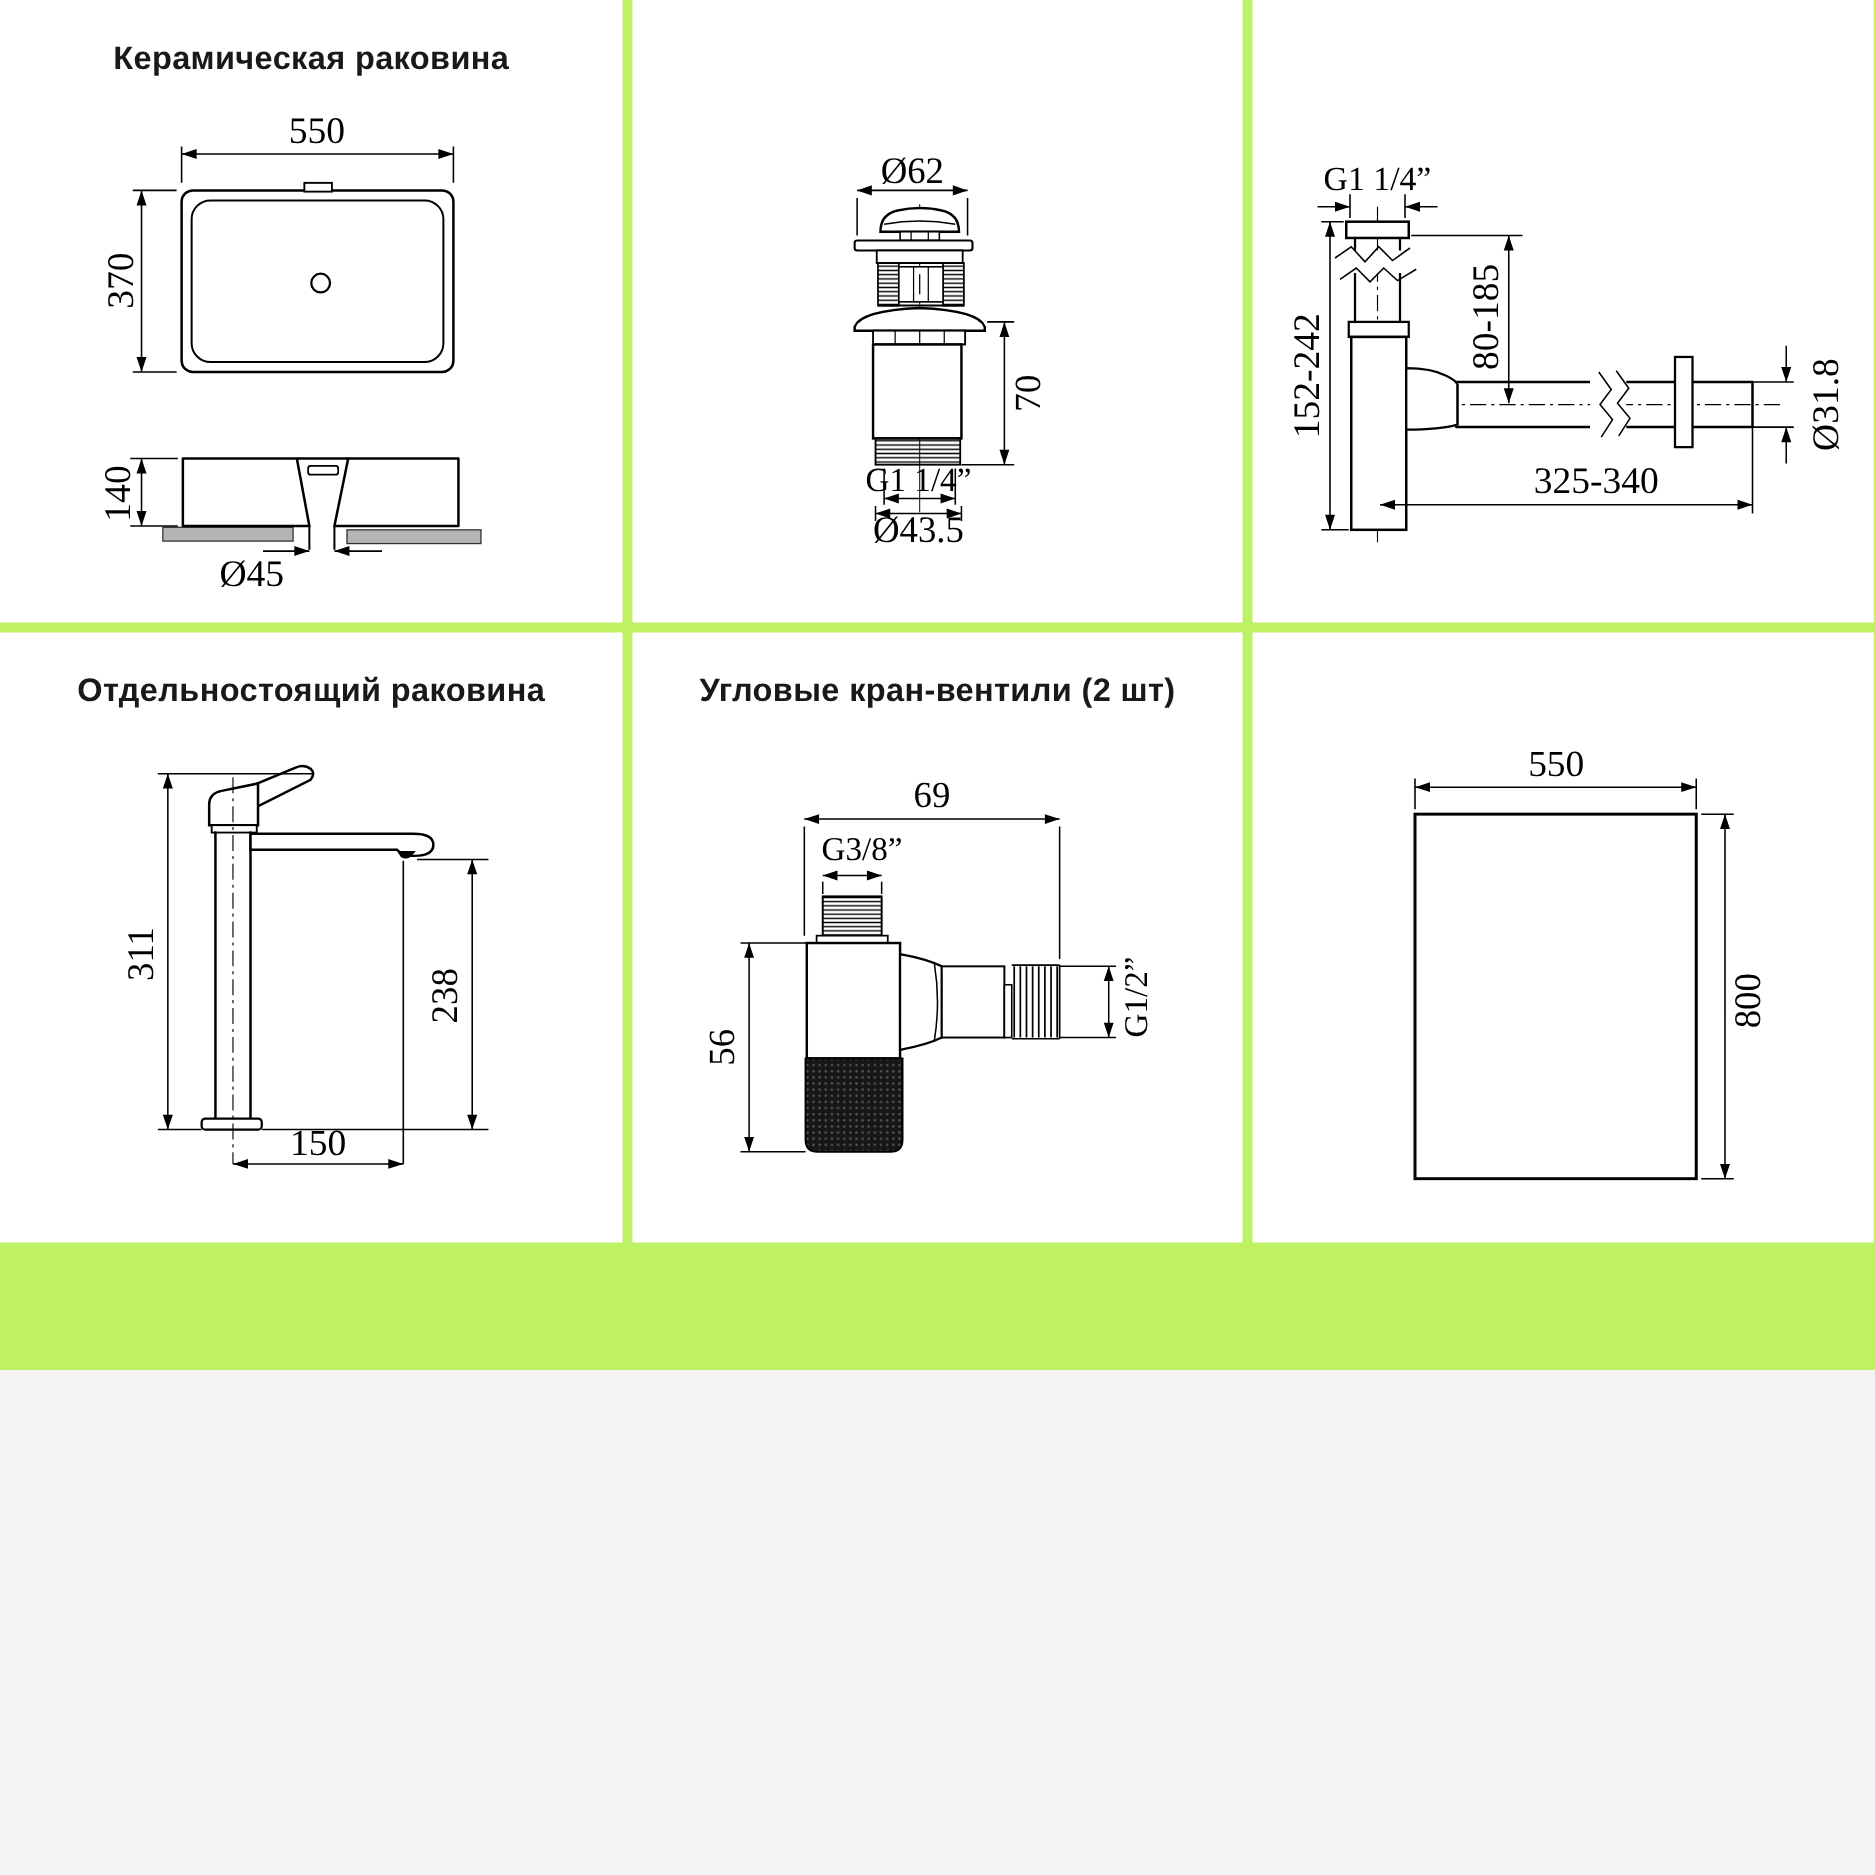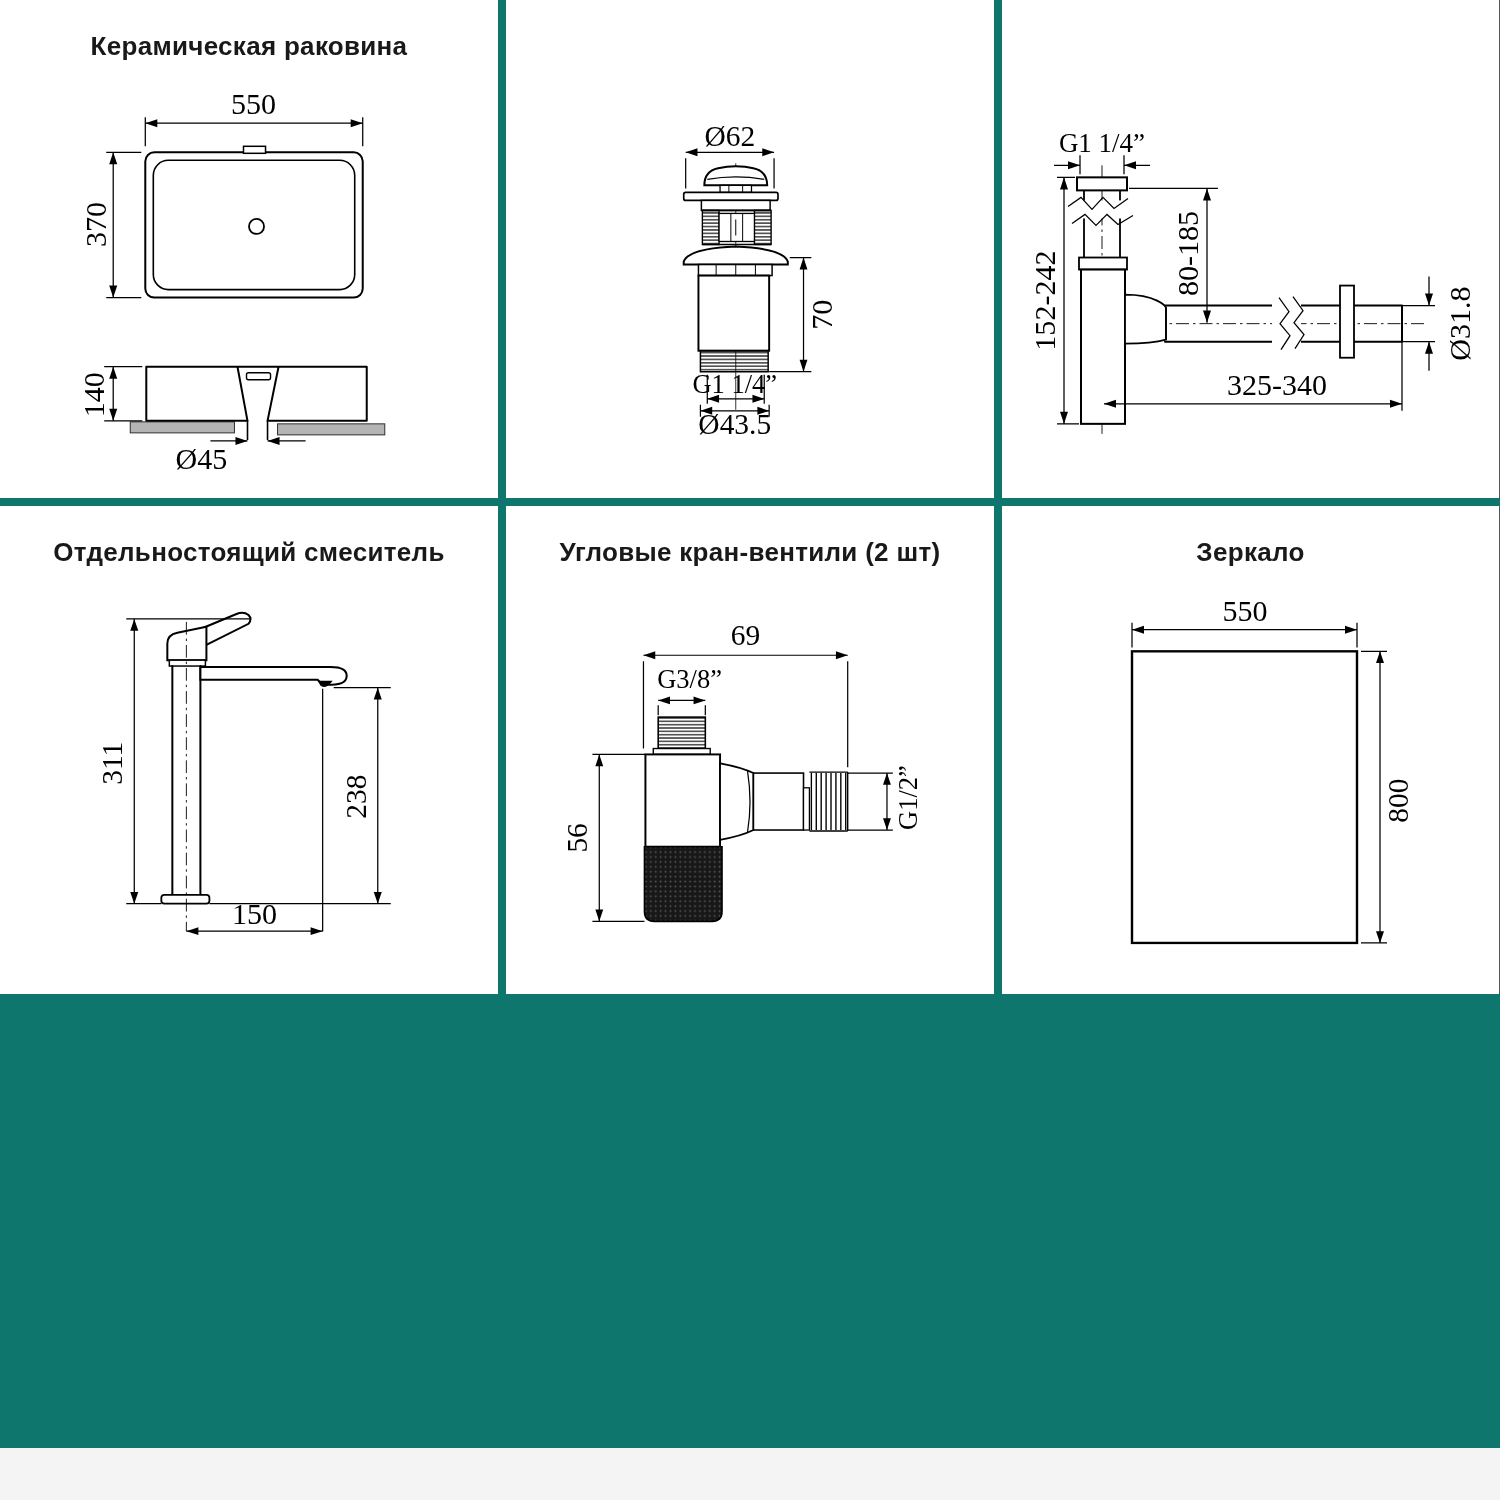--- a/index.html
+++ b/index.html
@@ -1,16 +1,16 @@
 <!DOCTYPE html>
 <html><head>
 <meta charset="utf-8">
 <style>
   html,body{margin:0;padding:0;width:1500px;height:1500px;background:#f4f4f4;overflow:hidden}
-  .sheet{width:1500px;height:1448px;background:#0f766e}
+  .sheet{width:1500px;height:1096px;background:#bef264}
   .grid{display:grid;grid-template-columns:498px 488px 497px;grid-template-rows:498px 488px;gap:8px}
   .panel{background:#ffffff;position:relative;overflow:hidden}
   .ptitle{position:absolute;top:31px;left:0;right:0;margin:0;text-align:center;
           font-family:"Liberation Sans","DejaVu Sans",sans-serif;font-weight:700;
           font-size:26px;color:#191919;letter-spacing:.3px}
   svg.draw{position:absolute;left:0;top:0;width:100%;height:100%}
   
   .s2{stroke:#000;stroke-width:2;fill:none;stroke-linejoin:round;stroke-linecap:round}
   .s18{stroke:#000;stroke-width:1.8;fill:none;stroke-linejoin:round}
   .s16{stroke:#000;stroke-width:1.6;fill:none}
@@ -158,21 +158,21 @@
         </g>
         <g>
           <path class="dim" d="M400,341 V410 M102,403 H400"></path>
           <path class="ah" d="M102,403 l12,-4 v8 z M400,403 l-12,-4 v8 z"></path>
           <text class="dimtxt" x="275" y="394" text-anchor="middle">325-340</text>
         </g>
       </svg>
     </section>
 
     <section class="panel">
-      <h2 class="ptitle">Отдельностоящий смеситель</h2>
+      <h2 class="ptitle">Отдельностоящий раковина</h2>
       <svg class="draw" viewBox="0 0 497 497" preserveAspectRatio="none">
         <g>
           <path class="fw" stroke-width="2" d="M170,138 L236,110 Q243,107 248,111 Q252,115 248,120 L207,141 L185,148 Z"></path>
           <path class="fw" stroke-width="2" d="M167,157 V140 Q167,131 177,129 L206,123 V157 Z"></path>
           <rect x="169" y="157" width="36" height="6" class="fw" stroke-width="1.5"></rect>
           <path class="s2" d="M172,163 V396 M200,163 V396"></path>
           <path class="fw" stroke-width="2" d="M200,164 H330 Q346,164 346,173 Q346,182 331,182 H322 L317,177 H200 Z"></path>
           <path class="ah" d="M317,178 L332,178 Q326,187 320,183 Z"></path>
           <rect x="161" y="396" width="48" height="9" rx="3" class="fw" stroke-width="1.8"></rect>
           <path class="cl" d="M186,118 V433"></path>
@@ -236,21 +236,20 @@
         </g>
         <g>
           <path class="dim" d="M348,272 H394 M348,330 H394 M388,272 V330"></path>
           <path class="ah" d="M388,272 l-4,12 h8 z M388,330 l-4,-12 h8 z"></path>
           <text class="dimtxt-sm" transform="translate(419,297) rotate(-90)" text-anchor="middle">G1/2”</text>
         </g>
       </svg>
     </section>
 
     <section class="panel">
-      <h2 class="ptitle">Зеркало</h2>
       <svg class="draw" viewBox="0 0 497 497" preserveAspectRatio="none">
         <rect x="130" y="148" width="225" height="297" class="fw" stroke-width="2.4"></rect>
         <g>
           <path class="dim" d="M130,144 V119 M355,144 V119 M130,126 H355"></path>
           <path class="ah" d="M130,126 l12,-4 v8 z M355,126 l-12,-4 v8 z"></path>
           <text class="dimtxt" x="243" y="117" text-anchor="middle">550</text>
         </g>
         <g>
           <path class="dim" d="M359,148 H385 M359,445 H385 M378,148 V445"></path>
           <path class="ah" d="M378,148 l-4,12 h8 z M378,445 l-4,-12 h8 z"></path>

